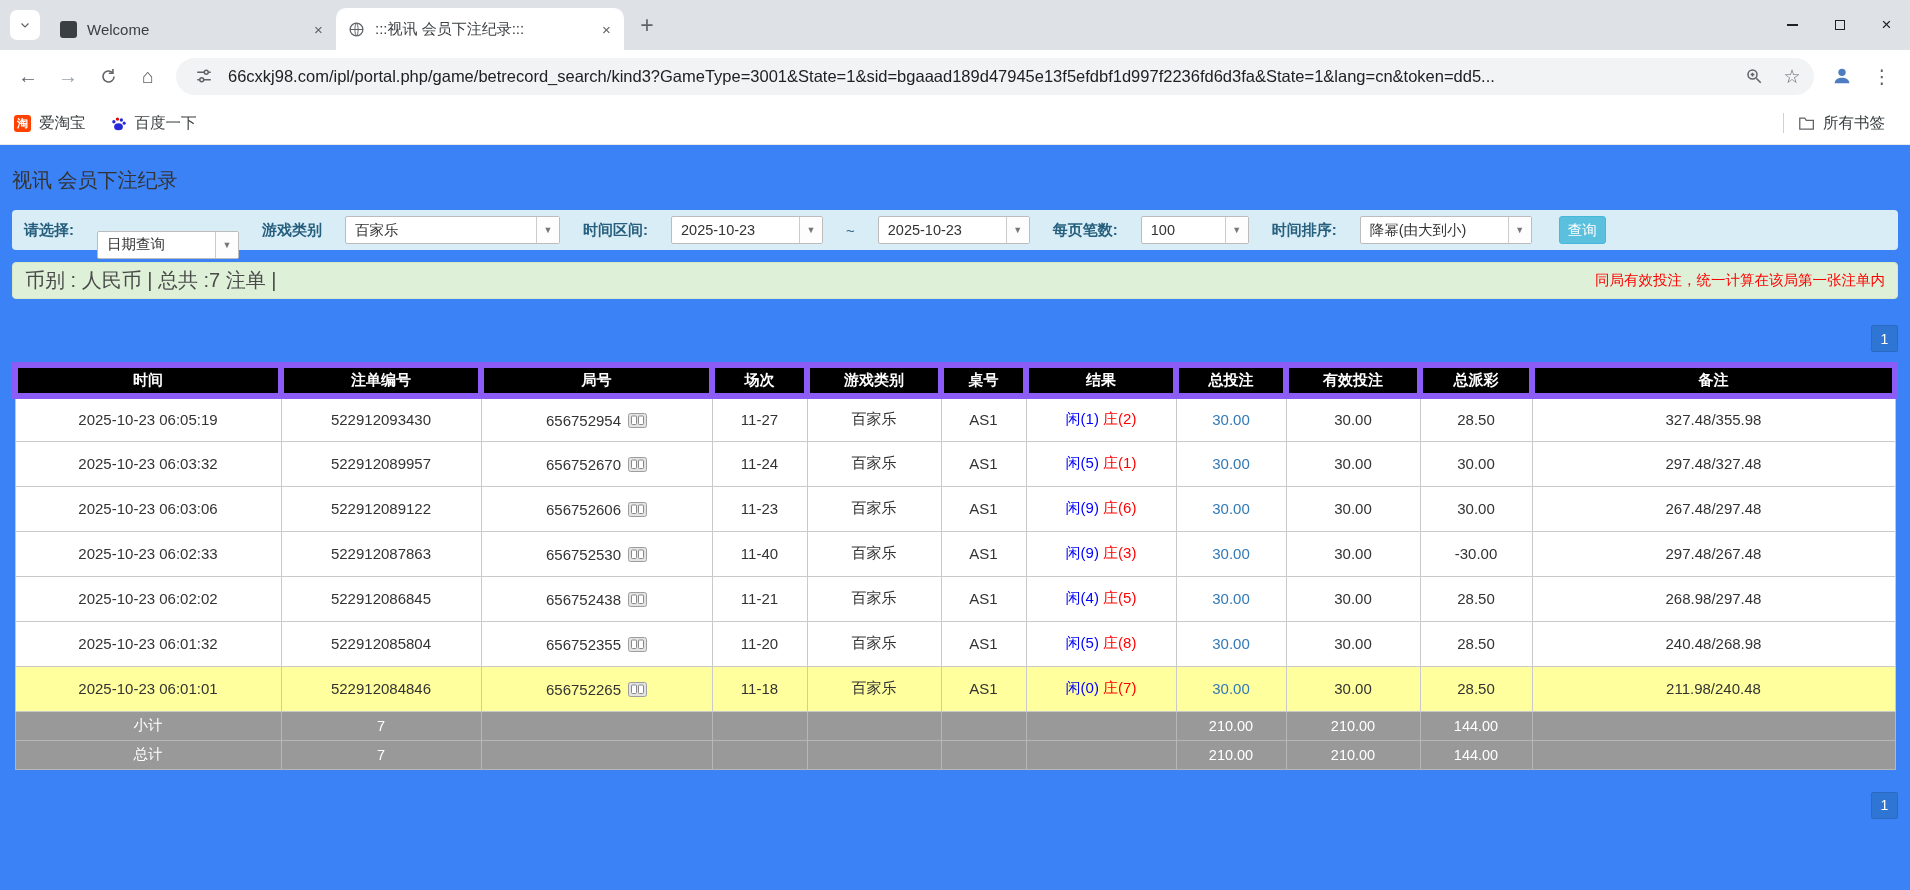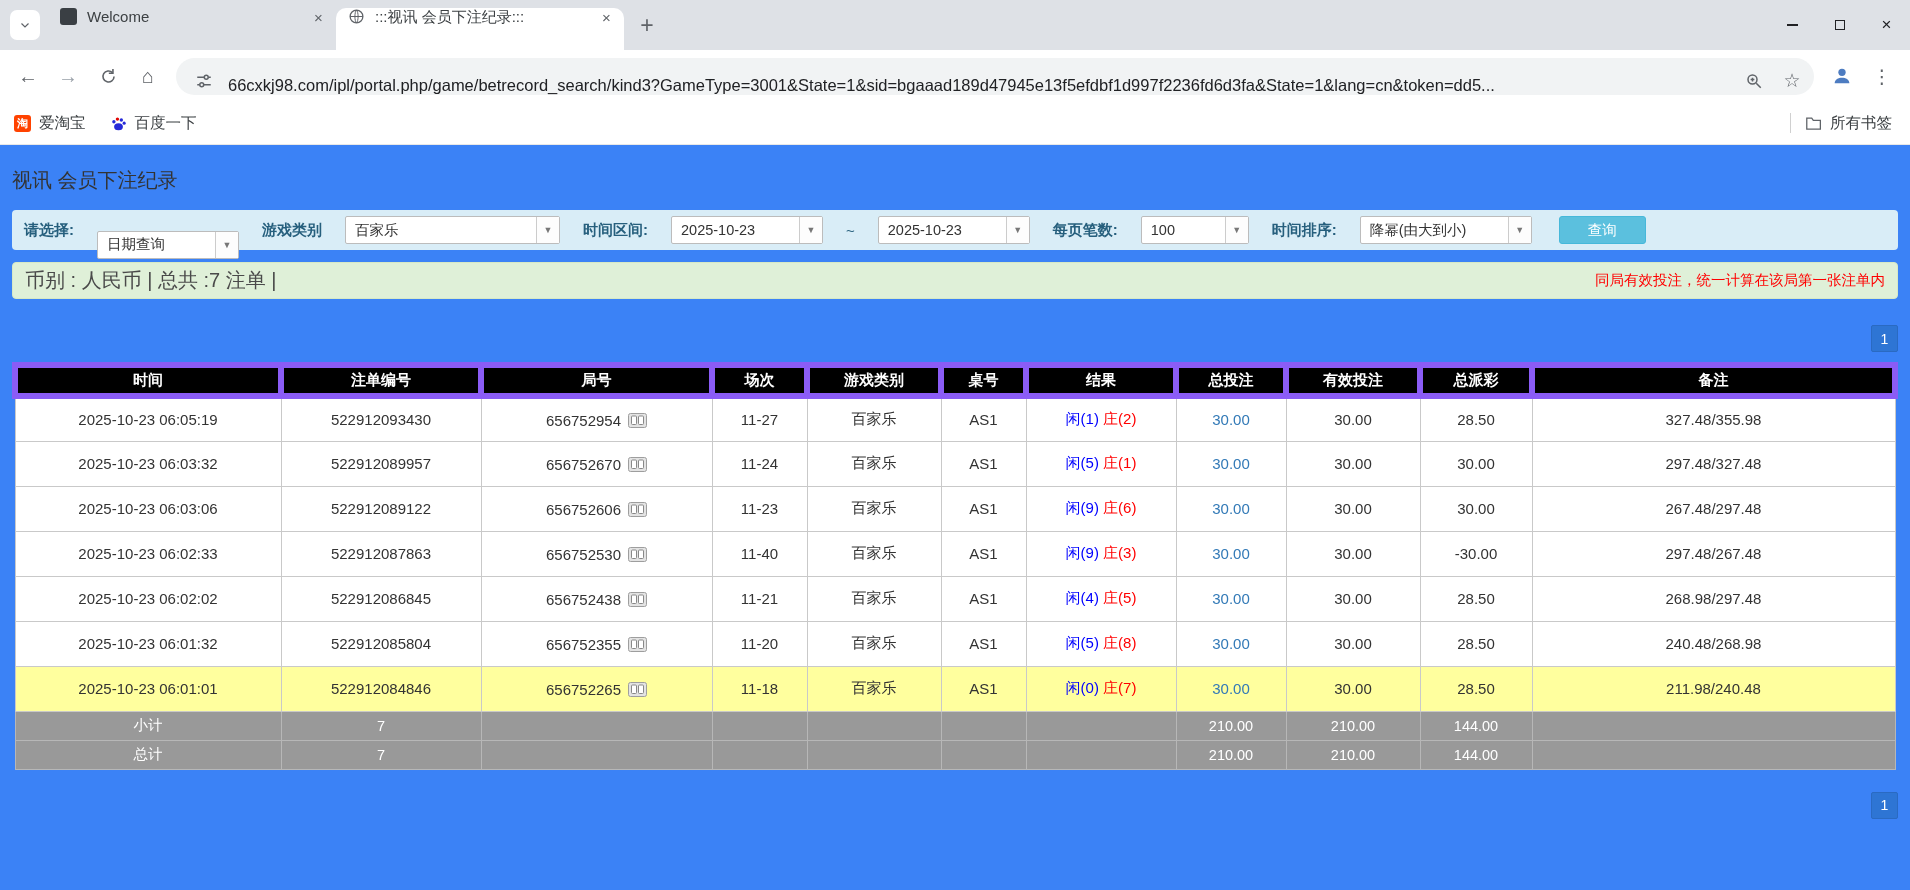--- a/index.html
+++ b/index.html
@@ -8,62 +8,62 @@
     width: 1910px; height: 890px; overflow: hidden;
     background: #fff;
     font-family: "Liberation Sans", "DejaVu Sans", sans-serif;
     color: #333;
   }
   .screen { width: 1910px; height: 890px; display: flex; flex-direction: column; }
 
   
   .tabstrip { height: 50px; background: #dee1e6; display: flex; align-items: flex-end; padding-left: 8px; position: relative; flex: none; }
   .tab-search { width: 30px; height: 30px; border-radius: 7px; background: #fff; display: flex; align-items: center; justify-content: center; margin: 0 8px 10px 2px; cursor: pointer; align-self: flex-end; }
-  .tab { width: 288px; height: 42px; display: flex; padding: 0 8px 0 12px; border-radius: 10px 10px 0 0; color: #3c4043; font-size: 15px; cursor: pointer; }
+  .tab { width: 288px; height: 42px; display: flex; align-items: center; padding: 0 8px 0 12px; border-radius: 10px 10px 0 0; color: #3c4043; font-size: 15px; cursor: pointer; }
   .tab.active { background: #fff; }
   .favicon { width: 17px; height: 17px; margin-right: 10px; flex: none; display: flex; align-items: center; justify-content: center; }
   .fav-dark { background: #3a3f44; border-radius: 3px; }
   .tab-title { flex: 1; white-space: nowrap; overflow: hidden; }
   .tab-close { width: 19px; height: 19px; border-radius: 50%; display: flex; align-items: center; justify-content: center; font-size: 15px; color: #5f6368; margin-left: 6px; flex: none; cursor: pointer; }
   .newtab { width: 30px; height: 30px; margin: 0 0 10px 8px; display: flex; align-items: center; justify-content: center; font-size: 23px; color: #5f6368; cursor: pointer; align-self: flex-end; }
   .wincontrols { position: absolute; top: 0; right: 0; height: 50px; display: flex; }
   .winbtn { width: 47px; height: 50px; display: flex; align-items: center; justify-content: center; color: #202124; font-size: 17px; cursor: pointer; }
   .min-bar { width: 11px; height: 2px; background: #202124; display: block; }
   .max-box { width: 10px; height: 10px; border: 1.6px solid #202124; display: block; }
 
   
   .toolbar { height: 52px; background: #fff; display: flex; align-items: center; padding: 0 10px; gap: 4px; flex: none; }
   .navbtn { width: 36px; height: 36px; border-radius: 50%; display: flex; align-items: center; justify-content: center; color: #5f6368; font-size: 20px; flex: none; cursor: pointer; }
   .navbtn.fwd { color: #99a0a8; }
-  .omnibox { flex: 1; min-width: 0; height: 37px; background: #f1f3f4; border-radius: 19px; display: flex; align-items: flex-end; padding: 0 8px 0 14px; gap: 10px; margin: 1px 6px; }
+  .omnibox { flex: 1; min-width: 0; height: 37px; background: #f1f3f4; border-radius: 19px; display: flex; align-items: center; padding: 0 8px 0 14px; gap: 10px; margin: 1px 6px; }
   .url { flex: 1; min-width: 0; font-size: 16.5px; color: #202124; white-space: nowrap; overflow: hidden; cursor: text; }
   .ob-icon { flex: none; display: flex; align-items: center; justify-content: center; width: 28px; height: 28px; color: #5f6368; font-size: 19px; cursor: pointer; }
   .kebab { font-size: 19px; }
 
   
   .bookmarks { height: 43px; background: #fff; display: flex; align-items: center; padding: 0 14px; border-bottom: 1px solid #e8e8e8; flex: none; }
   .bm { display: flex; align-items: center; gap: 8px; font-size: 15.5px; color: #3c4043; margin-right: 24px; cursor: pointer; white-space: nowrap; }
   .bm-ico { width: 17px; height: 17px; border-radius: 3px; display: flex; align-items: center; justify-content: center; flex: none; }
   .bm-ico.taobao { background: #ff4200; color: #fff; font-size: 11px; font-weight: bold; }
   .bm-right { margin-left: auto; display: flex; align-items: center; gap: 14px; }
-  .bm-right .bm { margin-right: 4px; }
+  .bm-right .bm { margin-right: 11px; }
   .bm-sep { width: 1px; height: 20px; background: #d0d0d0; }
 
   
   .page { flex: 1; background: #3b82f6; padding: 0 12px; }
   .page-title { font-size: 20px; color: #333; font-weight: 400; margin: 22px 0 16px; }
 
   .filterbar { height: 40px; background: #d9edf7; border-radius: 4px; display: flex; align-items: center; padding: 0 12px; gap: 23px; }
   .flabel { font-size: 15px; color: #265f7d; font-weight: bold; white-space: nowrap; }
   .tilde { font-size: 15px; color: #265f7d; }
   .combo { display: inline-flex; align-items: stretch; background: #fff; border: 1px solid #bcbcbc; border-radius: 2px; height: 28px; flex: none; cursor: pointer; }
   .combo-text { display: flex; align-items: center; padding: 0 9px; font-size: 14.5px; color: #333; flex: 1; white-space: nowrap; overflow: hidden; }
   .combo-arrow { width: 23px; border-left: 1px solid #ccc; display: flex; align-items: center; justify-content: center; font-size: 9px; color: #777; background: #fdfdfd; flex: none; }
   .w-query { width: 142px; margin-top: 29px; } .w-game { width: 215px; } .w-date { width: 152px; } .w-size { width: 108px; } .w-sort { width: 172px; }
-  .searchbtn { height: 28px; padding: 0 28px; background: #5bc0de; border: 1px solid #46b8da; color: #fff; font-size: 14.5px; border-radius: 3px; margin-left: 4px; cursor: pointer; }
+  .searchbtn { height: 28px; padding: 0 8px; background: #5bc0de; border: 1px solid #46b8da; color: #fff; font-size: 14.5px; border-radius: 3px; margin-left: 4px; cursor: pointer; }
 
   .infobar { margin-top: 12px; height: 37px; background: #dff0d8; border: 1px solid #d6e9c6; border-radius: 4px; display: flex; align-items: center; justify-content: space-between; padding: 0 12px; }
   .info-left { font-size: 20px; color: #4a4a4a; }
   .info-right { font-size: 14.5px; color: #ff0000; }
 
   .pager { margin: 26px 0 10px; display: flex; justify-content: flex-end; }
   .pager.bottom { margin: 22px 0 0; }
   .pagebtn { width: 27px; height: 27px; background: #2e75d4; color: #fff; border: 1px solid #2a6ac2; font-size: 14px; border-radius: 2px; cursor: pointer; }
 
   table.bet { width: 100%; border-collapse: collapse; table-layout: fixed; }

